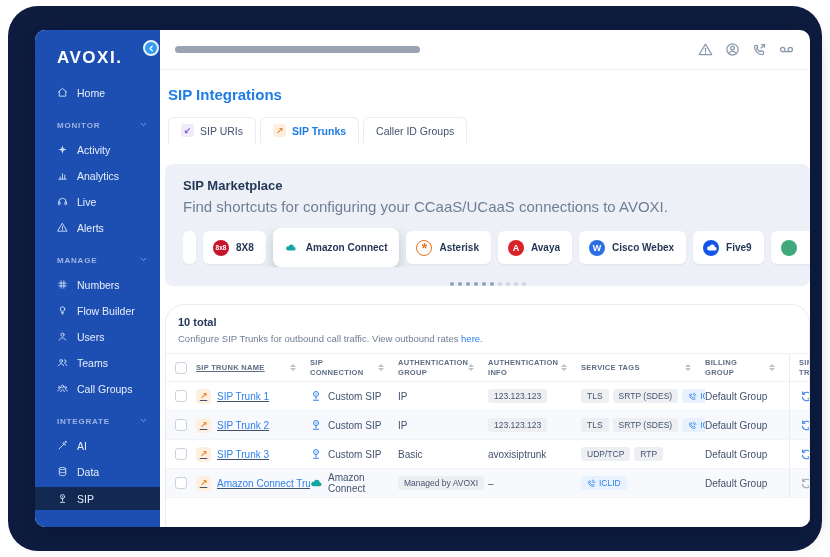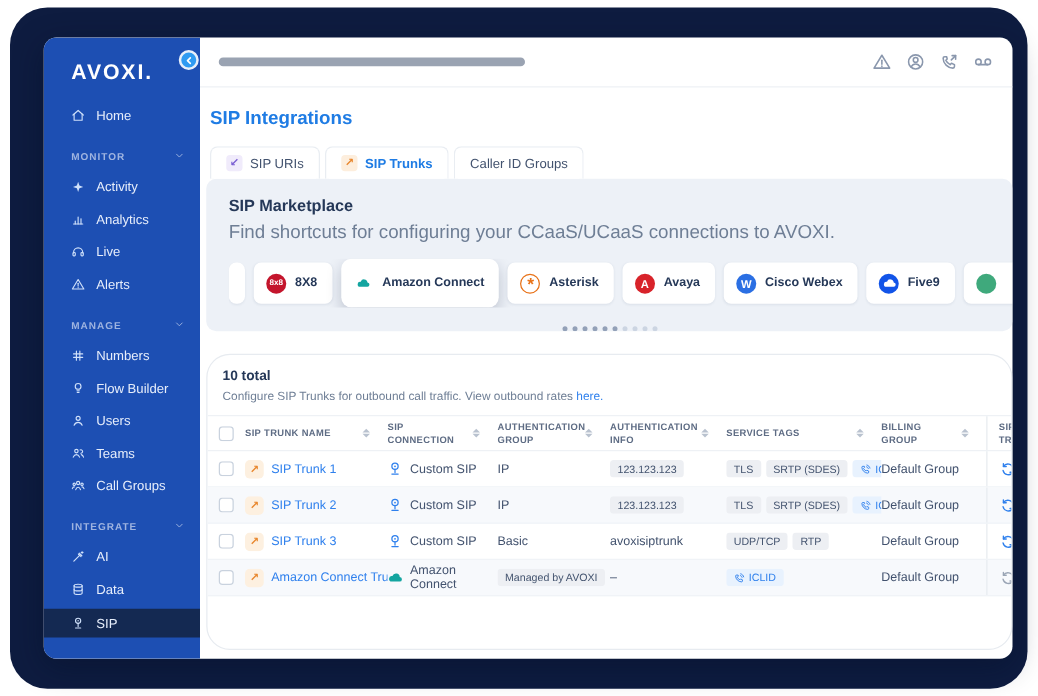--- a/index.html
+++ b/index.html
@@ -30,21 +30,21 @@
   .collapse-btn{position:absolute;left:108px;top:10px;width:16px;height:16px;border-radius:50%;background:#2f9bf2;border:2px solid #e8f0fb;color:#fff;display:flex;align-items:center;justify-content:center;cursor:pointer;z-index:5;}
   .collapse-btn svg{width:9px;height:9px;}
   .content{padding:14px 0 0 5px;flex:1;min-width:0;}
   .page-title{font-size:15px;font-weight:700;color:var(--accent);margin:2px 0 14px 3px;}
   
   .tabs{display:flex;gap:4px;margin-left:3px;}
   .tab{display:flex;align-items:center;gap:6px;padding:0 12px;height:26px;background:#fff;border:1px solid #e9edf2;border-bottom:none;border-radius:6px 6px 0 0;font-size:10.5px;color:#42526e;cursor:pointer;}
   .tab.active{color:var(--accent);font-weight:700;}
   .tab-chip{width:13px;height:13px;border-radius:3px;display:flex;align-items:center;justify-content:center;font-size:9px;font-weight:700;}
   
-  .market{width:645px;height:122px;background:var(--panel);border-radius:8px;padding:14px 0 0 18px;overflow:hidden;}
+  .market{width:645px;height:122px;background:var(--panel);border-radius:8px;padding:14px 0 0 18px;overflow:hidden;margin-top:21px;}
   .market-title{font-size:13px;font-weight:700;color:var(--dark);}
   .market-sub{font-size:15px;color:#6e7e95;margin-top:5px;}
   .cards{display:flex;align-items:center;gap:7px;margin-top:13px;overflow:hidden;width:627px;}
   .mcard{height:33px;background:#fff;border-radius:6px;display:flex;align-items:center;gap:7px;padding:0 12px 0 10px;box-shadow:0 1px 2px rgba(30,50,90,.08);flex:none;cursor:pointer;font-size:10px;font-weight:700;color:var(--dark);white-space:nowrap;}
   .mcard.sliver{width:13px;padding:0;}
   .mcard.elevated{height:39px;border-radius:8px;box-shadow:0 5px 12px rgba(13,28,64,.22);}
   .mcard.partial{width:60px;}
   .logo-dot{width:16px;height:16px;border-radius:50%;display:flex;align-items:center;justify-content:center;font-size:6.5px;font-weight:700;flex:none;}
   .logo-dot svg{width:11px;height:11px;}
   .dots{display:flex;gap:4px;justify-content:center;margin-top:15px;width:609px;}
@@ -59,21 +59,21 @@
   .th{display:flex;align-items:center;flex:none;padding-right:4px;line-height:1.25;}
   .th .lbl{max-width:70%;}
   .sorter{margin-left:auto;margin-right:10px;display:flex;flex-direction:column;gap:1px;cursor:pointer;}
   .sorter i{display:block;width:0;height:0;border-left:3px solid transparent;border-right:3px solid transparent;}
   .sorter .up{border-bottom:3.5px solid #b9c2cf;}
   .sorter .dn{border-top:3.5px solid #b9c2cf;}
   .trow{display:flex;align-items:center;height:29px;border-bottom:1px solid #f0f3f7;font-size:10px;color:var(--txt);}
   .trow.alt{background:#f7f9fc;}
   .td{flex:none;display:flex;align-items:center;gap:6px;overflow:hidden;}
   .c-check{width:30px;justify-content:center;}
-  .c-name{width:114px;}
+  .c-name{width:114px;text-decoration:underline;}
   .c-conn{width:88px;}
   .c-atype{width:90px;}
   .c-ainfo{width:93px;}
   .c-tags{width:124px;gap:4px;}
   .c-bill{width:84px;}
   .c-sync{width:45px;border-left:1px solid var(--border);height:100%;padding-left:9px;}
   .thead .c-sync{border-left:1px solid var(--border);}
   .checkbox{width:12px;height:12px;border:1px solid #c9d2de;border-radius:3px;background:#fff;cursor:pointer;}
   .name-chip{width:15px;height:15px;border-radius:4px;background:#fdf0e0;color:var(--orange);font-size:9px;font-weight:700;display:flex;align-items:center;justify-content:center;flex:none;}
   .trunk-link{color:var(--link);cursor:pointer;white-space:nowrap;}

